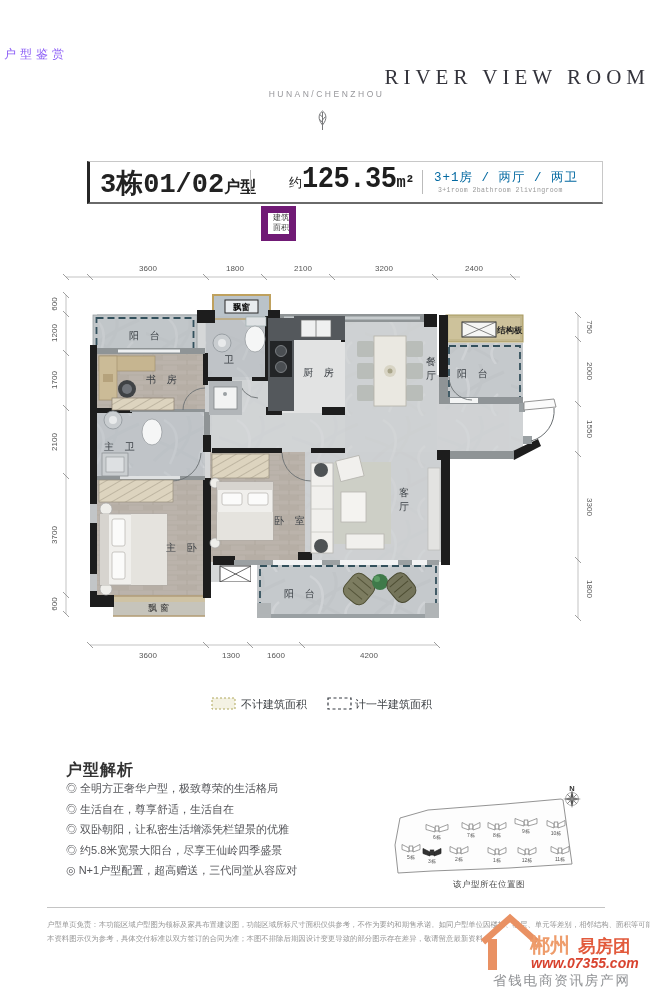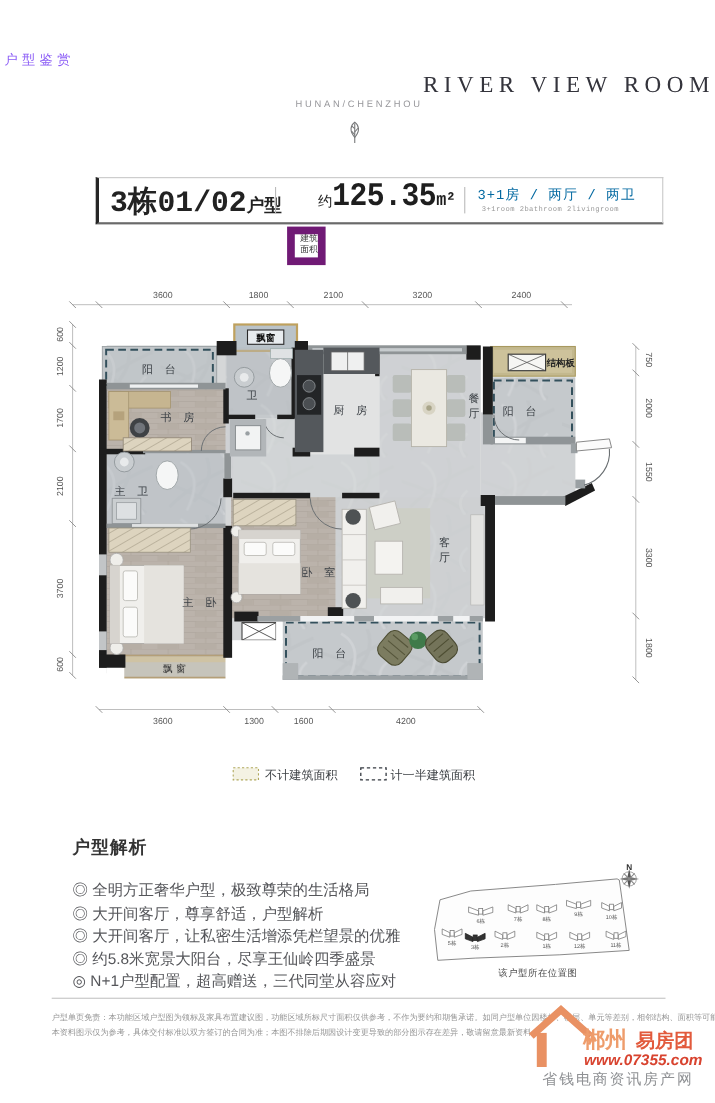--- a/index.html
+++ b/index.html
@@ -321,24 +321,24 @@
   <text x="587" y="589" transform="rotate(90 587 589)">1800</text>
 </g>
 
 <rect x="212" y="698" width="23" height="11" fill="#f4f2e3" stroke="#b0a85c" stroke-width="1" stroke-dasharray="2 2"></rect>
 <text x="241" y="708" font-size="11" fill="#3d4145">不计建筑面积</text>
 <rect x="328" y="698" width="23" height="11" fill="#fff" stroke="#363b42" stroke-width="1.2" stroke-dasharray="3 2.5"></rect>
 <text x="355" y="708" font-size="11" fill="#3d4145">计一半建筑面积</text>
 </svg>
 
 <div class="abs" style="left:66px;top:760px;font-size:16px;font-weight:bold;color:#333;letter-spacing:1px;">户型解析</div>
-<div class="abs" style="left:66px;top:799px;font-size:14px;color:#55565a;line-height:20.5px;">
+<div class="abs" style="left:66px;top:778px;font-size:11px;color:#55565a;line-height:20.5px;">
   <div>◎ 全明方正奢华户型，极致尊荣的生活格局</div>
-  <div>◎ 大开间客厅，尊享舒适，户型解析</div>
-  <div>◎ 大开间客厅，让私密生活增添凭栏望景的优雅</div>
+  <div>◎ 生活自在，尊享舒适，生活自在</div>
+  <div>◎ 双卧朝阳，让私密生活增添凭栏望景的优雅</div>
   <div>◎ 约5.8米宽景大阳台，尽享王仙岭四季盛景</div>
   <div>◎ N+1户型配置，超高赠送，三代同堂从容应对</div>
 </div>
 
 <svg class="abs" style="left:370px;top:750px;" width="230" height="145" viewBox="0 0 230 145">
   <text x="202" y="41" font-size="7.5" fill="#333" text-anchor="middle" font-weight="bold">N</text>
   <g transform="translate(202,49)">
     <circle r="6.5" fill="none" stroke="#999" stroke-width="0.8"></circle>
     <path d="M0 -9 L2 0 L0 9 L-2 0 Z" fill="#555"></path>
     <path d="M-9 0 L0 2 L9 0 L0 -2 Z" fill="#777"></path>

